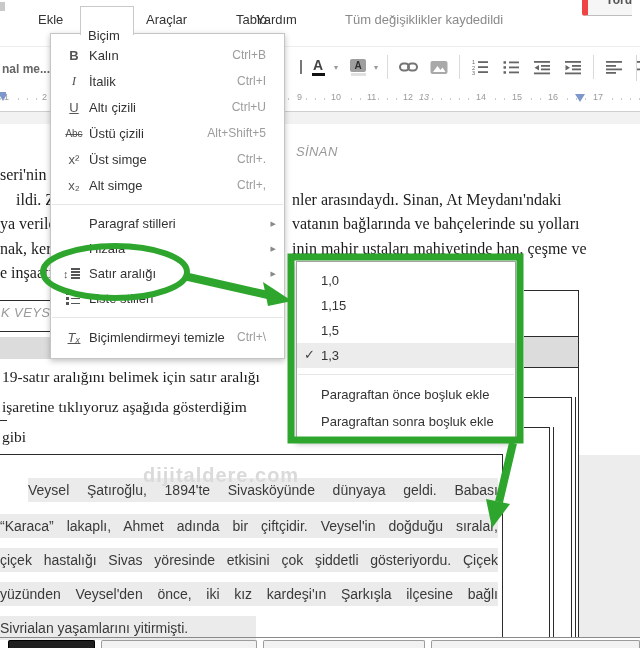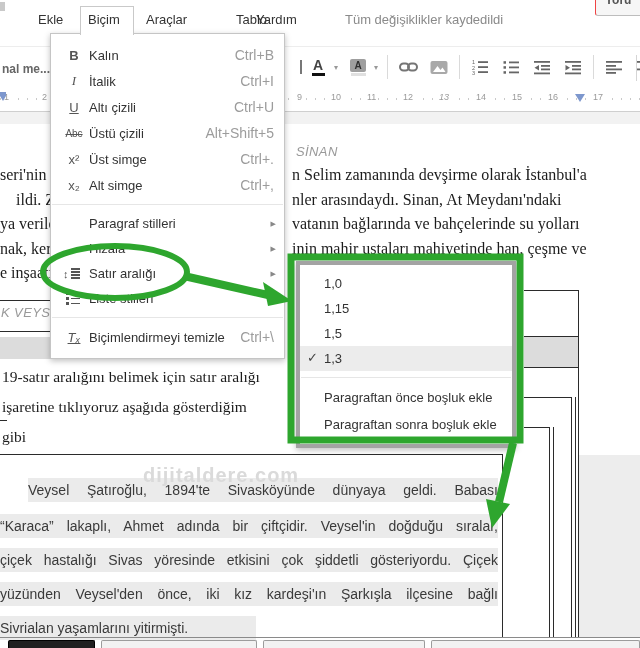--- a/index.html
+++ b/index.html
@@ -5,23 +5,23 @@
   html,body{margin:0;padding:0;background:#fff;}
   #screen{position:relative;width:640px;height:648px;background:#fff;overflow:hidden;
           font-family:"Liberation Sans","DejaVu Sans",sans-serif;}
   .abs{position:absolute;}
 
   
   .mb-item{position:absolute;top:12px;font-size:13px;color:#333;cursor:default;}
   .mb-status{position:absolute;top:12px;left:345px;font-size:13px;color:#8a8a8a;}
   .mb-tab{position:absolute;left:80px;top:6px;width:52px;height:28px;background:#fff;
           border:1px solid #c9c9c9;border-bottom:none;z-index:11;}
-  .corner-btn{position:absolute;right:0;top:0;width:44px;height:15px;background:#f6f6f6;
-          border-left:1px solid #ef4444;border-bottom:1px solid #bdbdbd;border-radius:0 0 0 3px;
-          overflow:hidden;z-index:12;}
+  .corner-btn{position:absolute;right:8px;top:0;width:44px;height:15px;background:#f6f6f6;
+          border-left:6px solid #ef4444;border-bottom:1px solid #bdbdbd;border-radius:0 0 0 3px;
+          overflow:hidden;z-index:12;text-align:right;}
   .corner-btn span{display:block;margin-top:-7px;padding-left:9px;font-size:12px;font-weight:bold;color:#555;}
 
   
   .toolbar{position:absolute;left:0;top:46px;width:640px;height:40px;border-top:1px solid #ededed;}
   .fontdd{position:absolute;left:2px;top:15px;font-size:12px;font-weight:bold;color:#666;}
   .tb-row{position:absolute;left:300px;top:6px;display:flex;align-items:center;gap:9px;height:28px;}
   .tb-btn{display:flex;align-items:center;justify-content:center;width:22px;height:24px;}
   .tb-sep{width:1px;height:24px;background:#dadada;}
   .caret{font-size:8px;color:#999;margin-left:-4px;}
   .A-ic{display:flex;flex-direction:column;align-items:center;line-height:1;}
@@ -65,53 +65,53 @@
         box-shadow:0 2px 6px rgba(0,0,0,.25);z-index:10;padding:8px 0;box-sizing:border-box;}
   .mi{display:flex;align-items:center;height:26px;}
   .mi.sub{height:25px;}
   .mi-ic{width:22px;margin-left:12px;font-size:13px;color:#555;text-align:center;flex:none;}
   .mi-ic.b{font-weight:bold;}
   .mi-ic.i{font-style:italic;font-family:"Liberation Serif",serif;}
   .mi-ic.u{text-decoration:underline;}
   .mi-ic.st{font-size:10px;text-decoration:line-through;}
   .mi-ic.tx{font-style:italic;text-decoration:underline;}
   .mi-label{font-size:13px;color:#333;margin-left:4px;white-space:nowrap;}
-  .mi-sc{margin-left:auto;padding-right:10px;font-size:14px;color:#9c9c9c;}
+  .mi-sc{margin-left:auto;padding-right:18px;font-size:12px;color:#9c9c9c;}
   .mi-arrow{margin-left:auto;padding-right:8px;font-size:7px;color:#888;}
   .menu-sep{height:1px;background:#e6e6e6;margin:6px 1px;}
   .ls-ic{display:flex;align-items:center;gap:2px;width:22px;margin-left:12px;flex:none;}
   .ls-ic .ud{font-size:11px;color:#555;}
   .bars{display:flex;flex-direction:column;gap:1.5px;}
   .bars div{width:9px;height:1.5px;background:#555;}
   .li-ic{display:flex;flex-direction:column;gap:2.5px;width:22px;margin-left:12px;flex:none;align-items:flex-start;padding-left:3px;box-sizing:border-box;}
   .li-ic .lr{display:flex;align-items:center;gap:2px;}
   .li-ic .dot{width:2.5px;height:2.5px;background:#555;}
   .li-ic .ln{width:9px;height:1.5px;background:#555;}
 
   
-  .submenu{position:absolute;left:296px;top:261px;width:220px;background:#fff;border:4px solid #a3a3a3;
+  .submenu{position:absolute;left:296px;top:261px;width:220px;background:#fff;border:1px solid #a3a3a3;
         box-shadow:0 2px 6px rgba(0,0,0,.25);z-index:10;padding:6px 0;box-sizing:border-box;}
   .so{position:relative;display:flex;align-items:center;height:25px;padding-left:24px;font-size:13px;color:#333;}
   .so.act{height:27px;}
   .so.checked{background:#ececec;}
   .so .chk{position:absolute;left:7px;top:4px;font-size:13px;color:#444;}
 
   
   .anno{position:absolute;left:0;top:0;width:640px;height:648px;z-index:50;pointer-events:none;}
 </style>
 </head>
 <body>
 
 <div id="screen">
 
   <div class="abs" style="left:0;top:2px;width:5px;height:9px;background:#c9c9c9;"></div>
 
   <div class="mb-tab"></div>
   <span class="mb-item" style="left:38px;">Ekle</span>
-  <span class="mb-item" style="left:88px;z-index:12;">Biçim</span>
+  <span class="mb-item" style="left:88px;z-index:12;margin-top:16px;">Biçim</span>
   <span class="mb-item" style="left:146px;">Araçlar</span>
   <span class="mb-item" style="left:216px;margin-left:20px;">Tablo</span>
   <span class="mb-item" style="left:256px;">Yardım</span>
   <span class="mb-status">Tüm değişiklikler kaydedildi</span>
   <div class="corner-btn">
     <span>Yoru</span>
   </div>
 
   <div class="toolbar">
     <span class="fontdd">nal me...</span>
@@ -224,35 +224,34 @@
   </div>
 
   <div class="ruler">
     <div class="ticks"></div>
     <span class="rn" style="left:2px;">1</span>
     <span class="rn" style="left:40px;">2</span>
     <span class="rn" style="left:295px;">9</span>
     <span class="rn" style="left:329px;">10</span>
     <span class="rn" style="left:365px;">11</span>
     <span class="rn" style="left:401px;">12</span>
-    <span class="rn" style="left:437px;font-style:italic;">13</span>
+    <span class="rn" style="left:417px;font-style:italic;">13</span>
     <span class="rn" style="left:474px;">14</span>
     <span class="rn" style="left:510px;">15</span>
     <span class="rn" style="left:546px;">16</span>
     <span class="rn" style="left:591px;">17</span>
     <div class="ind-marker" style="left:575px;"></div>
     <div class="ind-left"></div>
   </div>
   <div class="canvas-gap"></div>
 
   <div class="abs" style="left:0;top:124px;width:640px;height:513px;">
 
     <span class="doc-head" style="left:296px;top:20px;">SİNAN</span>
     <span class="ser abs" style="left:0;top:42px;">seri'nin</span>
-    <span class="ser abs" style="left:292px;top:42px;">n Selim zamanında devşirme olarak İstanbul'a</span>
     <span class="ser abs" style="left:16px;top:67px;">ildi. Zel</span>
     <span class="ser abs" style="left:292px;top:67px;">nler arasındaydı. Sinan, At Meydanı'ndaki</span>
     <span class="ser abs" style="left:0;top:91px;">ya verile</span>
     <span class="ser abs" style="left:292px;top:91px;">vatanın bağlarında ve bahçelerinde su yolları</span>
     <span class="ser abs" style="left:0;top:116px;">nak, ker</span>
     <span class="ser abs" style="left:292px;top:116px;">inin mahir ustaları mahiyetinde han, çeşme ve</span>
     <span class="ser abs" style="left:0;top:140px;">e inşaatı</span>
 
     <div class="hline" style="left:0;top:176px;width:50px;"></div>
     <span class="doc-head" style="left:1px;top:181px;">K VEYSİ</span>

